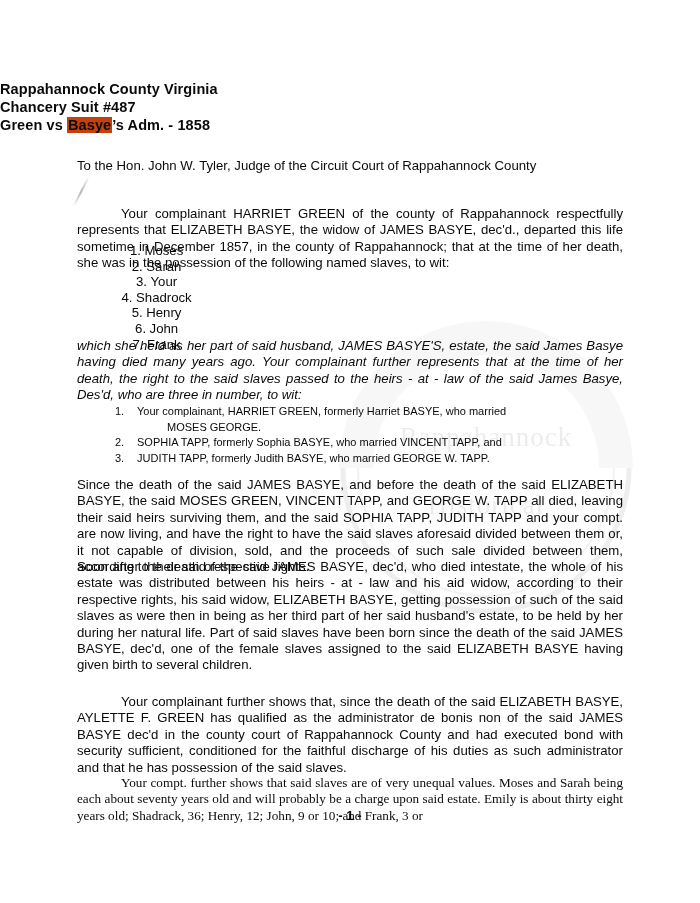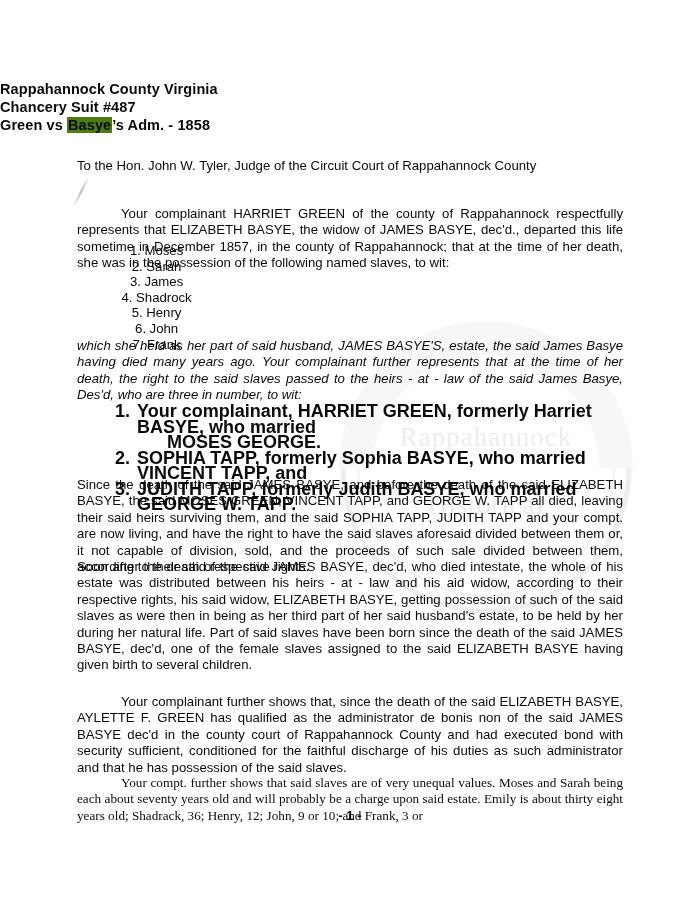--- a/index.html
+++ b/index.html
@@ -61,21 +61,21 @@
     left: 0;
     top: 80px;
     width: 700px;
     text-align: left;
     font-weight: bold;
     font-size: 14.5px;
     line-height: 18px;
     letter-spacing: 0.1px;
   }
   .heading .hl {
-    background: #4d7c0f;
+    background: #c2410c;
     padding: 0 1px;
   }
 
   .body-block {
     position: absolute;
     left: 77px;
     width: 546px;
     font-size: 13.2px;
     line-height: 16.4px;
   }
@@ -92,23 +92,22 @@
     line-height: 15.6px;
   }
   .slave-list li { white-space: pre; text-align: center; }
   .slave-list .num { display: inline-block; width: 18px; }
 
   .heir-list {
     position: absolute;
     left: 115px;
     width: 510px;
     top: 404px;
-    font-size: 18px;
+    font-size: 11px;
     line-height: 15.5px;
-    font-weight: bold;
   }
   .heir-list li {
     padding-left: 22px;
     text-indent: -22px;
     margin-bottom: 0;
   }
   .heir-list .num { display: inline-block; width: 22px; text-indent: 0; }
   .heir-cont { display: block; text-indent: 0; padding-left: 30px; }
 
   .pagenum {
@@ -146,21 +145,21 @@
       <div><span>Green vs </span><span class="hl">Basye</span><span>’s Adm.  -  1858</span></div>
     </div>
 
     <div class="body-block" style="top:158px;">To the Hon. John W. Tyler, Judge of the Circuit Court of Rappahannock County</div>
 
     <div class="body-block just indent" style="top:186px;">Your complainant HARRIET GREEN of the county of Rappahannock respectfully represents that ELIZABETH BASYE, the widow of JAMES BASYE, dec'd., departed this life sometime in December 1857, in the county of Rappahannock; that at the time of her death, she was in the possession of the following named slaves, to wit:</div>
 
     <ol class="plain slave-list">
       <li><span class="num">1.</span><span>Moses</span></li>
       <li><span class="num">2.</span><span>Sarah</span></li>
-      <li><span class="num">3.</span><span>James</span></li>
+      <li><span class="num">3.</span><span>Your</span></li>
       <li><span class="num">4.</span><span>Shadrock</span></li>
       <li><span class="num">5.</span><span>Henry</span></li>
       <li><span class="num">6.</span><span>John</span></li>
       <li><span class="num">7.</span><span>Frank</span></li>
     </ol>
 
     <div class="body-block just" style="top:338px;font-style:italic;">which she held as her part of said husband, JAMES BASYE'S, estate, the said James Basye having died many years ago.  Your complainant further represents that at the time of her death, the right to the said slaves passed to the heirs - at - law of the said James Basye, Des'd, who are three in number, to wit:</div>
 
     <ol class="plain heir-list">
       <li><span class="num">1.</span><span>Your complainant, HARRIET GREEN,  formerly Harriet BASYE, who married</span><span class="heir-cont">MOSES  GEORGE.</span></li>

